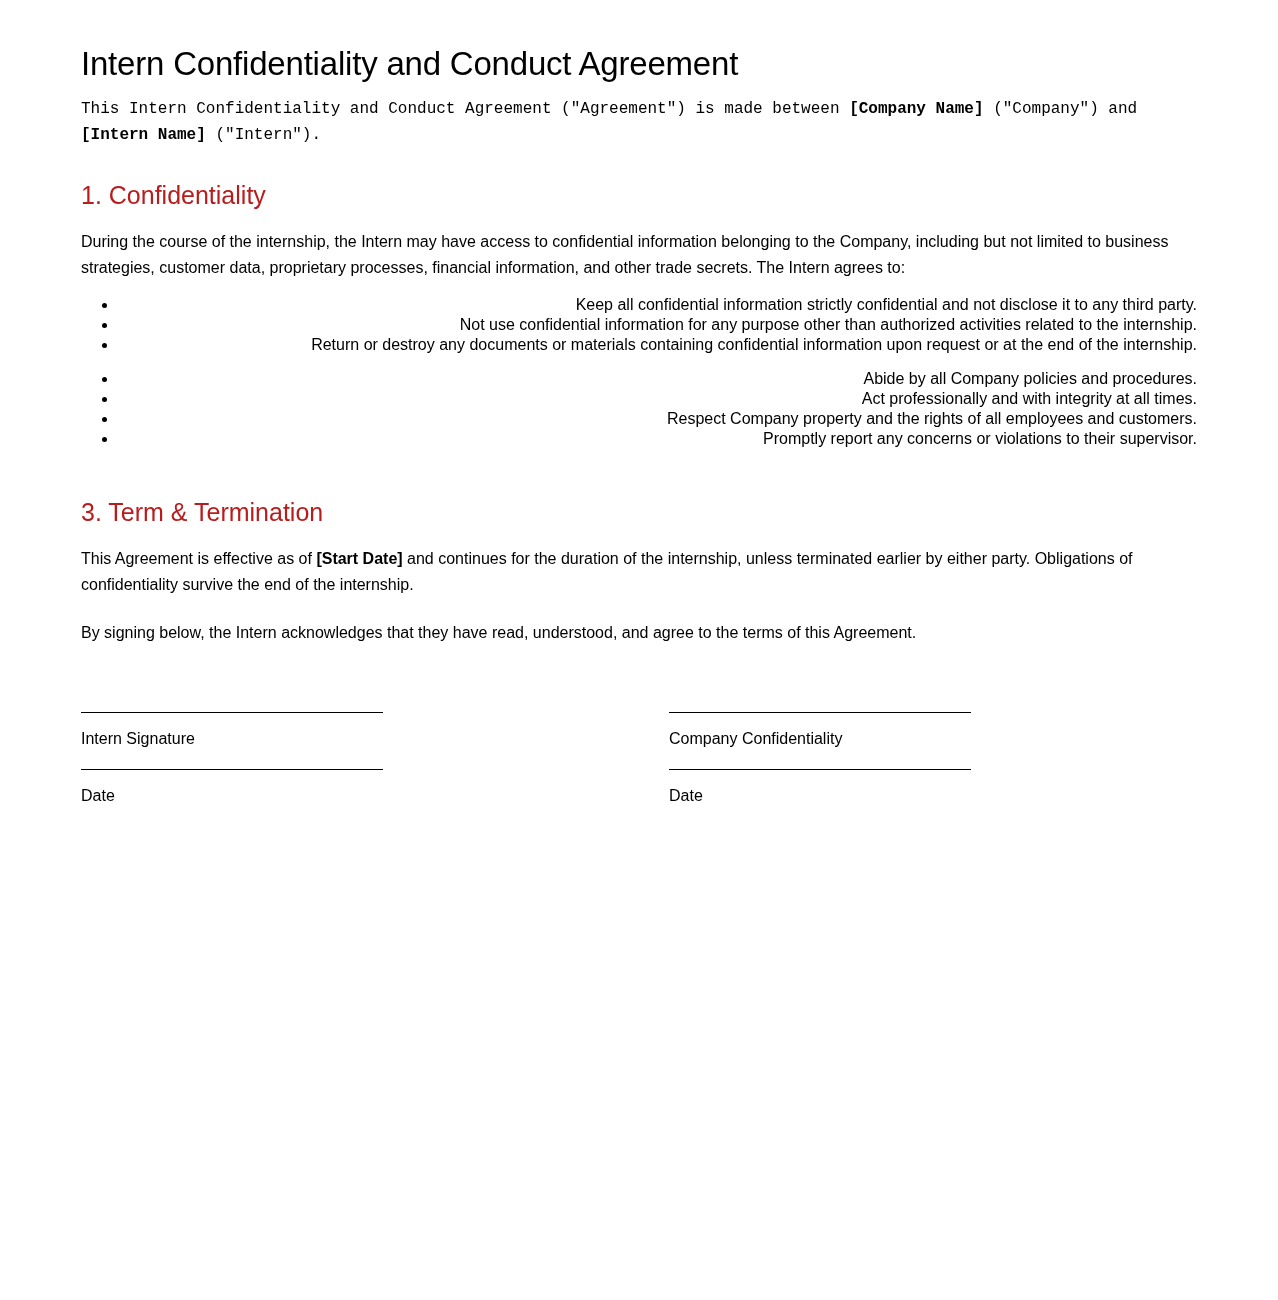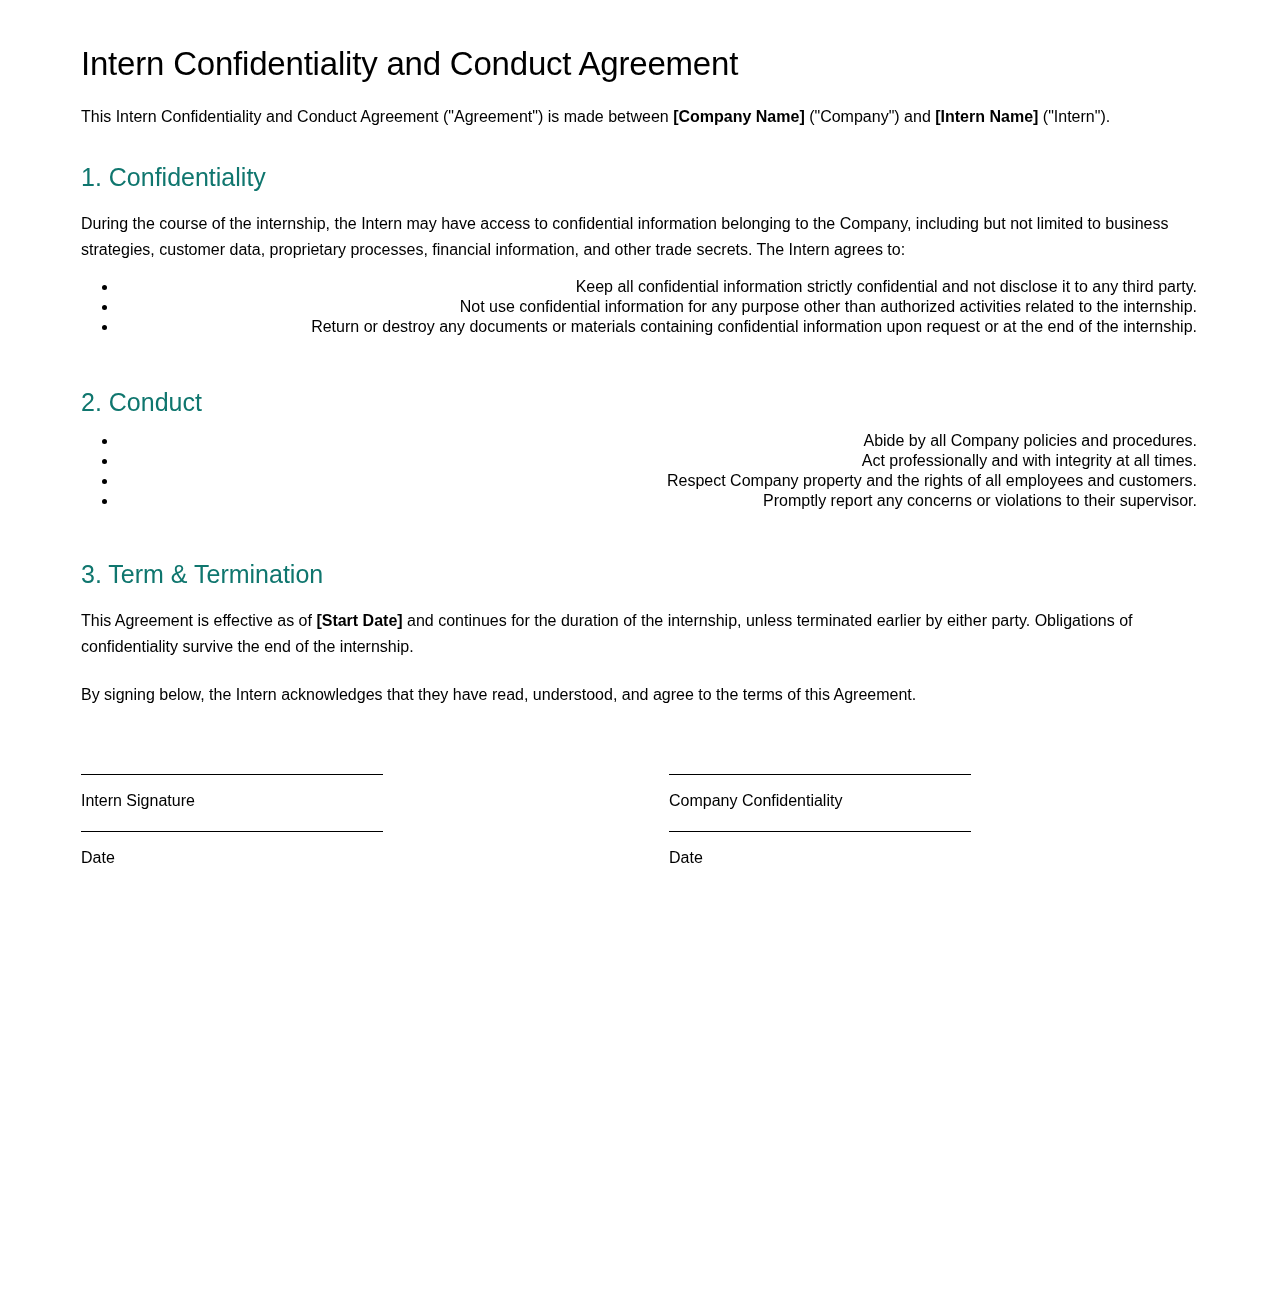--- a/index.html
+++ b/index.html
@@ -29,29 +29,30 @@
     font-weight: normal;
     line-height: 1.2;
     margin: 0;
     padding-top: 44px;
     letter-spacing: -0.2px;
     color: #000000;
   }
   .intro-para {
     font-size: 16px;
     line-height: 26px;
-    margin: 20px 0 0 0;
+    margin: 12px 0 0 0;
     max-width: 1115px;
+    font-family: Liberation Mono, monospace;
   }
   .section-heading {
     font-size: 25px;
     font-weight: normal;
     line-height: 1.2;
     margin: 0;
-    color: #0f766e;
+    color: #b91c1c;
   }
   .h-conf     { padding-top: 32px; }
   .h-conduct  { padding-top: 50px; }
   .h-term     { padding-top: 48px; }
   .h-ack      { padding-top: 48px; }
   .body-para {
     font-size: 16px;
     line-height: 26px;
     margin: 19px 0 0 0;
     max-width: 1094px;
@@ -116,21 +117,20 @@
   <h2 class="section-heading h-conf">1. Confidentiality</h2>
 
   <p class="body-para">During the course of the internship, the Intern may have access to confidential information belonging to the Company, including but not limited to business strategies, customer data, proprietary processes, financial information, and other trade secrets. The Intern agrees to:</p>
 
   <ul class="bullets">
     <li>Keep all confidential information strictly confidential and not disclose it to any third party.</li>
     <li>Not use confidential information for any purpose other than authorized activities related to the internship.</li>
     <li>Return or destroy any documents or materials containing confidential information upon request or at the end of the internship.</li>
   </ul>
 
-  <h2 class="section-heading h-conduct">2. Conduct</h2>
 
 
   <ul class="bullets">
     <li>Abide by all Company policies and procedures.</li>
     <li>Act professionally and with integrity at all times.</li>
     <li>Respect Company property and the rights of all employees and customers.</li>
     <li>Promptly report any concerns or violations to their supervisor.</li>
   </ul>
 
   <h2 class="section-heading h-term">3. Term &amp; Termination</h2>

